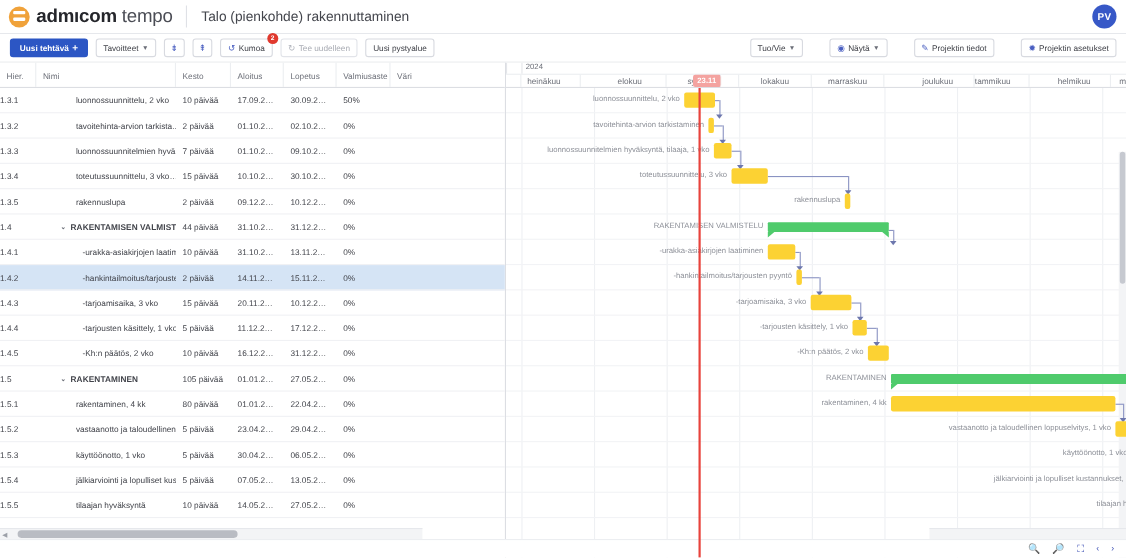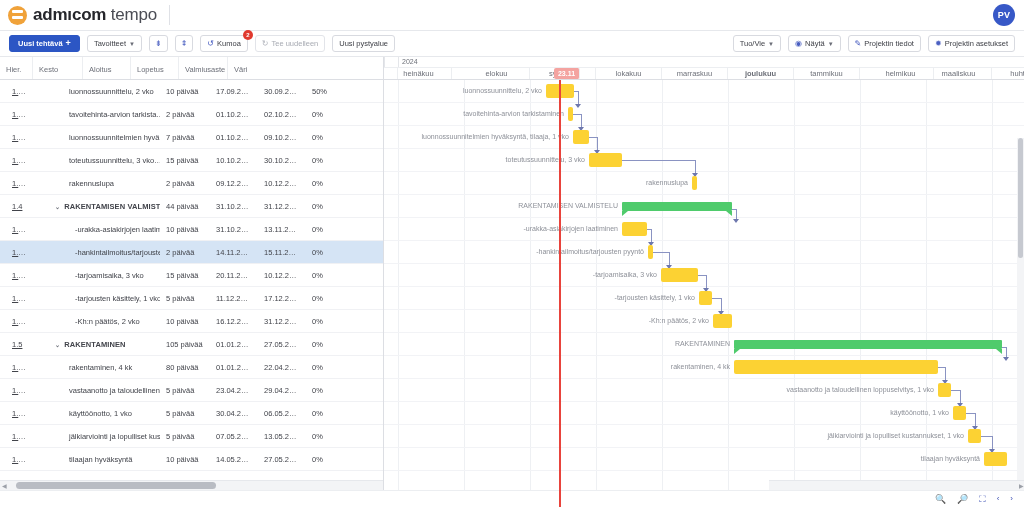--- a/index.html
+++ b/index.html
@@ -67,27 +67,27 @@
   .btn .gi { color: #4a5fc1; font-size: 8px; line-height: 1; }
   .btn.primary .gi { color: #fff; font-size: 9px; }
   .undo-wrap { position: relative; display: inline-flex; }
   .badge {
     position: absolute; top: -5px; right: -5px;
     min-width: 10px; height: 10px; padding: 0 2px;
     border-radius: 5px; background: #e0392e; color: #fff;
     font-size: 6px; font-weight: 700;
     display: flex; align-items: center; justify-content: center;
   }
-  .tb-right { position: absolute; right: 9px; display: flex; align-items: center; gap: 7px; }
+  .tb-right { position: absolute; right: 9px; display: flex; align-items: center; gap: 24px; }
 
   
   .main { display: flex; height: 450px; position: relative; }
 
   
-  .grid { width: 384px; flex: none; position: relative; background: #fff;
+  .grid { width: 460px; flex: none; position: relative; background: #fff;
           border-right: 1px solid #dcdee3; overflow: hidden; }
   .grid-head {
     height: 23px; display: flex; align-items: flex-end;
     border-bottom: 1px solid #dcdee3; background: #fff;
   }
   .gh {
     font-size: 7.5px; color: #6d7079; padding: 0 0 5px 6px;
     border-right: 1px solid #eceef1; height: 23px;
     display: flex; align-items: flex-end; flex: none;
   }
@@ -100,21 +100,21 @@
   .c-valm { width: 49px; }
   .c-vari { width: 48px; }
 
   .row {
     height: 23px; display: flex; align-items: center;
     border-bottom: 1px solid #f0f1f4; font-size: 7.5px; color: #41434a;
   }
   .row.selected { background: #d5e4f5; }
   .cell { padding: 0 6px; flex: none; overflow: hidden;
           white-space: nowrap; text-overflow: ellipsis; }
-  .cell.c-hier { padding-left: 12px; text-decoration: underline; }
+  .cell.c-hier { padding-left: 0; }
   .row.group .cell.c-nimi { font-weight: 600; letter-spacing: .1px; }
   .tw { display: inline-flex; align-items: center; }
   .twisty { font-size: 6px; color: #6b6e78; margin-right: 4px; cursor: pointer; }
   .indent1 { padding-left: 22px; }
   .indent2 { padding-left: 36px; }
   .indent3 { padding-left: 42px; }
   .swatch { width: 32px; height: 9px; border-radius: 5px; margin-left: 4px; }
 
   
   .gantt { flex: 1; position: relative; overflow: hidden; background: #fff; }
@@ -194,20 +194,21 @@
 
   <div class="topbar">
     <div class="brand">
       <div class="brand-logo"></div>
       <div class="brand-name">
         <b>admıcom</b>
         <span>tempo</span>
       </div>
     </div>
     <div class="brand-sep"></div>
+    <div class="doc-title">Talo (pienkohde) rakennuttaminen</div>
     <div class="avatar">PV</div>
   </div>
 
   <div class="toolbar">
     <button class="btn primary">
       <span>Uusi tehtävä</span>
       <span class="gi">+</span>
     </button>
     <button class="btn">
       <span>Tavoitteet</span>
@@ -253,20 +254,21 @@
         <span>Projektin asetukset</span>
       </button>
     </div>
   </div>
 
   <div class="main">
 
     <div class="grid">
       <div class="grid-head">
         <div class="gh c-hier">Hier.</div>
+        <div class="gh c-nimi">Nimi</div>
         <div class="gh c-kesto">Kesto</div>
         <div class="gh c-alku">Aloitus</div>
         <div class="gh c-loppu">Lopetus</div>
         <div class="gh c-valm">Valmiusaste</div>
         <div class="gh c-vari">Väri</div>
       </div>
       <div id="grid-rows">
           <div class="row">
             <div class="cell c-hier">1.3.1</div>
             <div class="cell c-nimi indent2"><span class="tw">
@@ -470,21 +472,21 @@
           <div class="year-tick" style="left:14px"></div>
           <div class="year-lbl" style="left:18px">2024</div>
         </div>
         <div class="month-row" id="month-row">
             <div class="m" style="left: -14px; width: 28px;"></div>
             <div class="m" style="left: 2px; width: 66px;">heinäkuu</div>
             <div class="m" style="left: 80px; width: 66px;">elokuu</div>
             <div class="m" style="left: 146px; width: 66px;">syyskuu</div>
             <div class="m" style="left: 212px; width: 66px;">lokakuu</div>
             <div class="m" style="left: 278px; width: 66px;">marraskuu</div>
-            <div class="m" style="left: 344px; width: 66px; font-weight: bold;">joulukuu</div>
+            <div class="m" style="left: 360px; width: 66px;">joulukuu</div>
             <div class="m" style="left: 410px; width: 66px;">tammikuu</div>
             <div class="m" style="left: 484px; width: 66px;">helmikuu</div>
             <div class="m" style="left: 542px; width: 66px;">maaliskuu</div>
             <div class="m" style="left: 608px; width: 66px;">huhtikuu</div>
             <div class="m today-col" style="left: 170px; width: 26px;">23.11</div>
           </div>
       </div>
 
       <div class="g-body">
 

